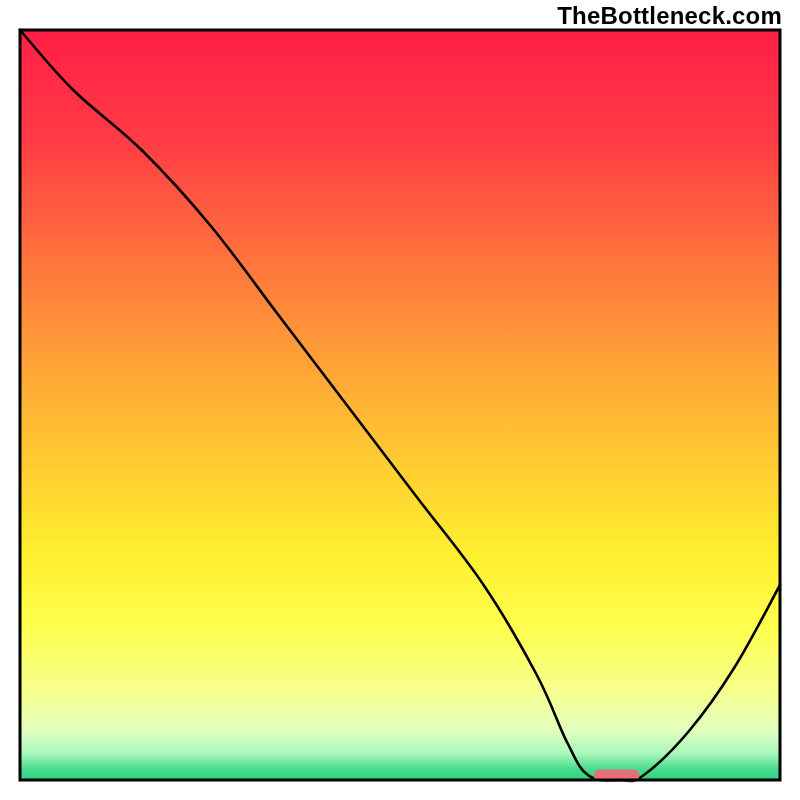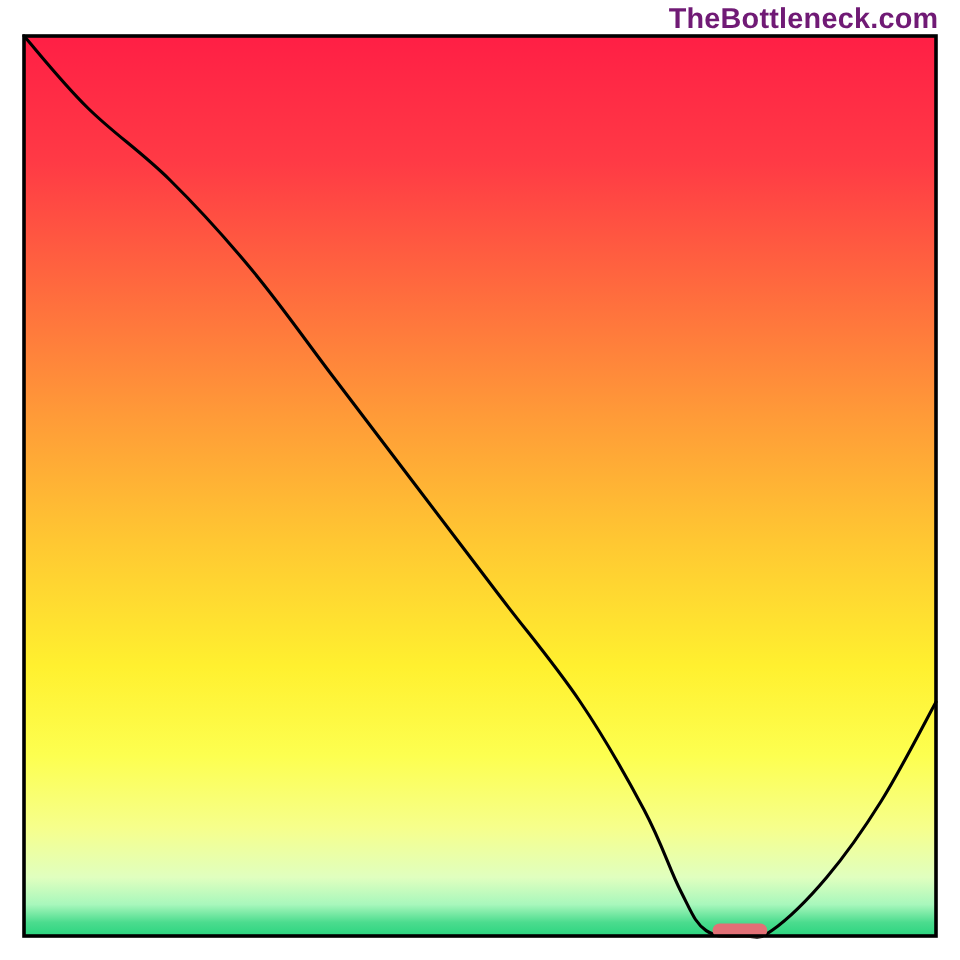--- a/index.html
+++ b/index.html
@@ -13,21 +13,21 @@
   }
   .wrap {
     position: relative;
     width: 800px;
     height: 800px;
   }
   .watermark {
     position: absolute;
     top: 2px;
     right: 18px;
-    color: #701a75;
+    color: #000000;
     font-size: 24px;
     font-weight: 600;
     letter-spacing: 0.2px;
     user-select: none;
   }
   svg {
     position: absolute;
     left: 0;
     top: 0;
   }

